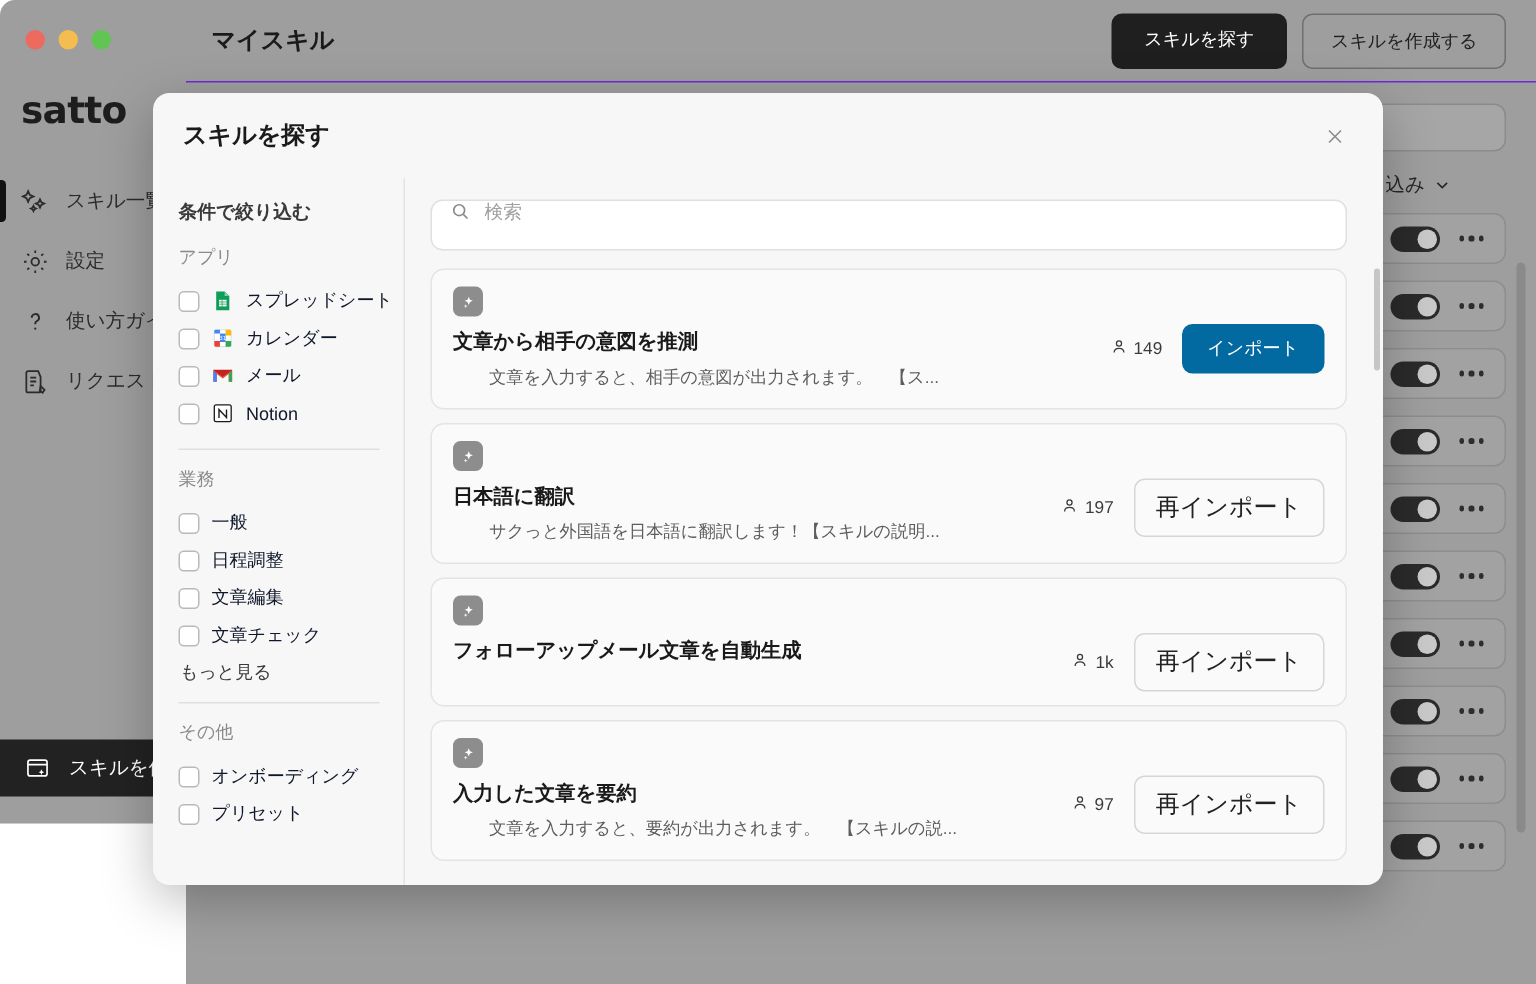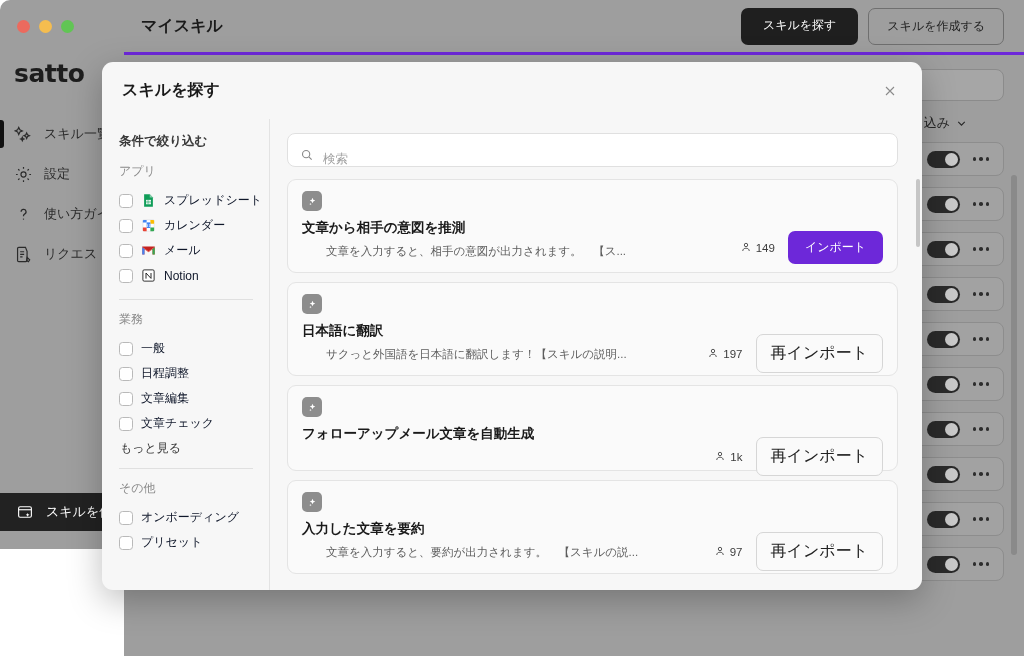--- a/index.html
+++ b/index.html
@@ -81,21 +81,21 @@
   .main {
     flex: 1;
     background: #9e9e9e;
     position: relative;
     overflow: hidden;
   }
   .topbar {
     height: 55px;
     display: flex; align-items: center;
     padding: 0 20px 0 17px;
-    border-bottom: 3px solid #6d28d9;
+    border-bottom: 1px solid #6d28d9;
   }
   .page-title {
     font-size: 16px; font-weight: 700; color: #1a1a1a;
   }
   .topbar-actions { margin-left: auto; display: flex; gap: 10px; }
   .btn-dark {
     background: #1f1f1f; color: #fff;
     font-size: 12px;
     border-radius: 7px;
     padding: 9px 22px;
@@ -243,21 +243,21 @@
     padding: 14px 14px 0 17px;
     position: relative;
     min-width: 0;
     overflow: hidden;
   }
   .search-box {
     height: 34px;
     border: 1px solid #e0e0e0;
     border-radius: 8px;
     background: #fff;
-    display: flex; align-items: flex-end;
+    display: flex; align-items: flex-start;
     gap: 9px;
     padding: 0 12px;
     margin-bottom: 12px;
     margin-right: 10px;
   }
   .search-box input {
     border: none; outline: none;
     background: transparent;
     font-size: 12.5px;
     color: #333;
@@ -289,29 +289,29 @@
     margin-bottom: 7px;
   }
   .card-desc {
     font-size: 11.5px; color: #5d5d5d;
     white-space: nowrap; overflow: hidden;
     max-width: 430px;
     margin-left: 24px;
   }
   .card-right {
     position: absolute;
-    right: 14px; top: 51px;
+    right: 14px; top: 36px;
     display: flex; align-items: center; gap: 13px;
   }
   .usercount {
     display: flex; align-items: center; gap: 4px;
     font-size: 11.5px; color: #3b3b3b;
   }
   .btn-import {
-    background: #6d28d9; color: #fff;
+    background: #0369a1; color: #fff;
     font-size: 12px;
     border-radius: 7px;
     padding: 8px 17px;
     white-space: nowrap;
   }
   .btn-reimport {
     background: #fafafa; color: #222;
     border: 1px solid #d6d6d6;
     font-size: 16px;
     border-radius: 7px;

